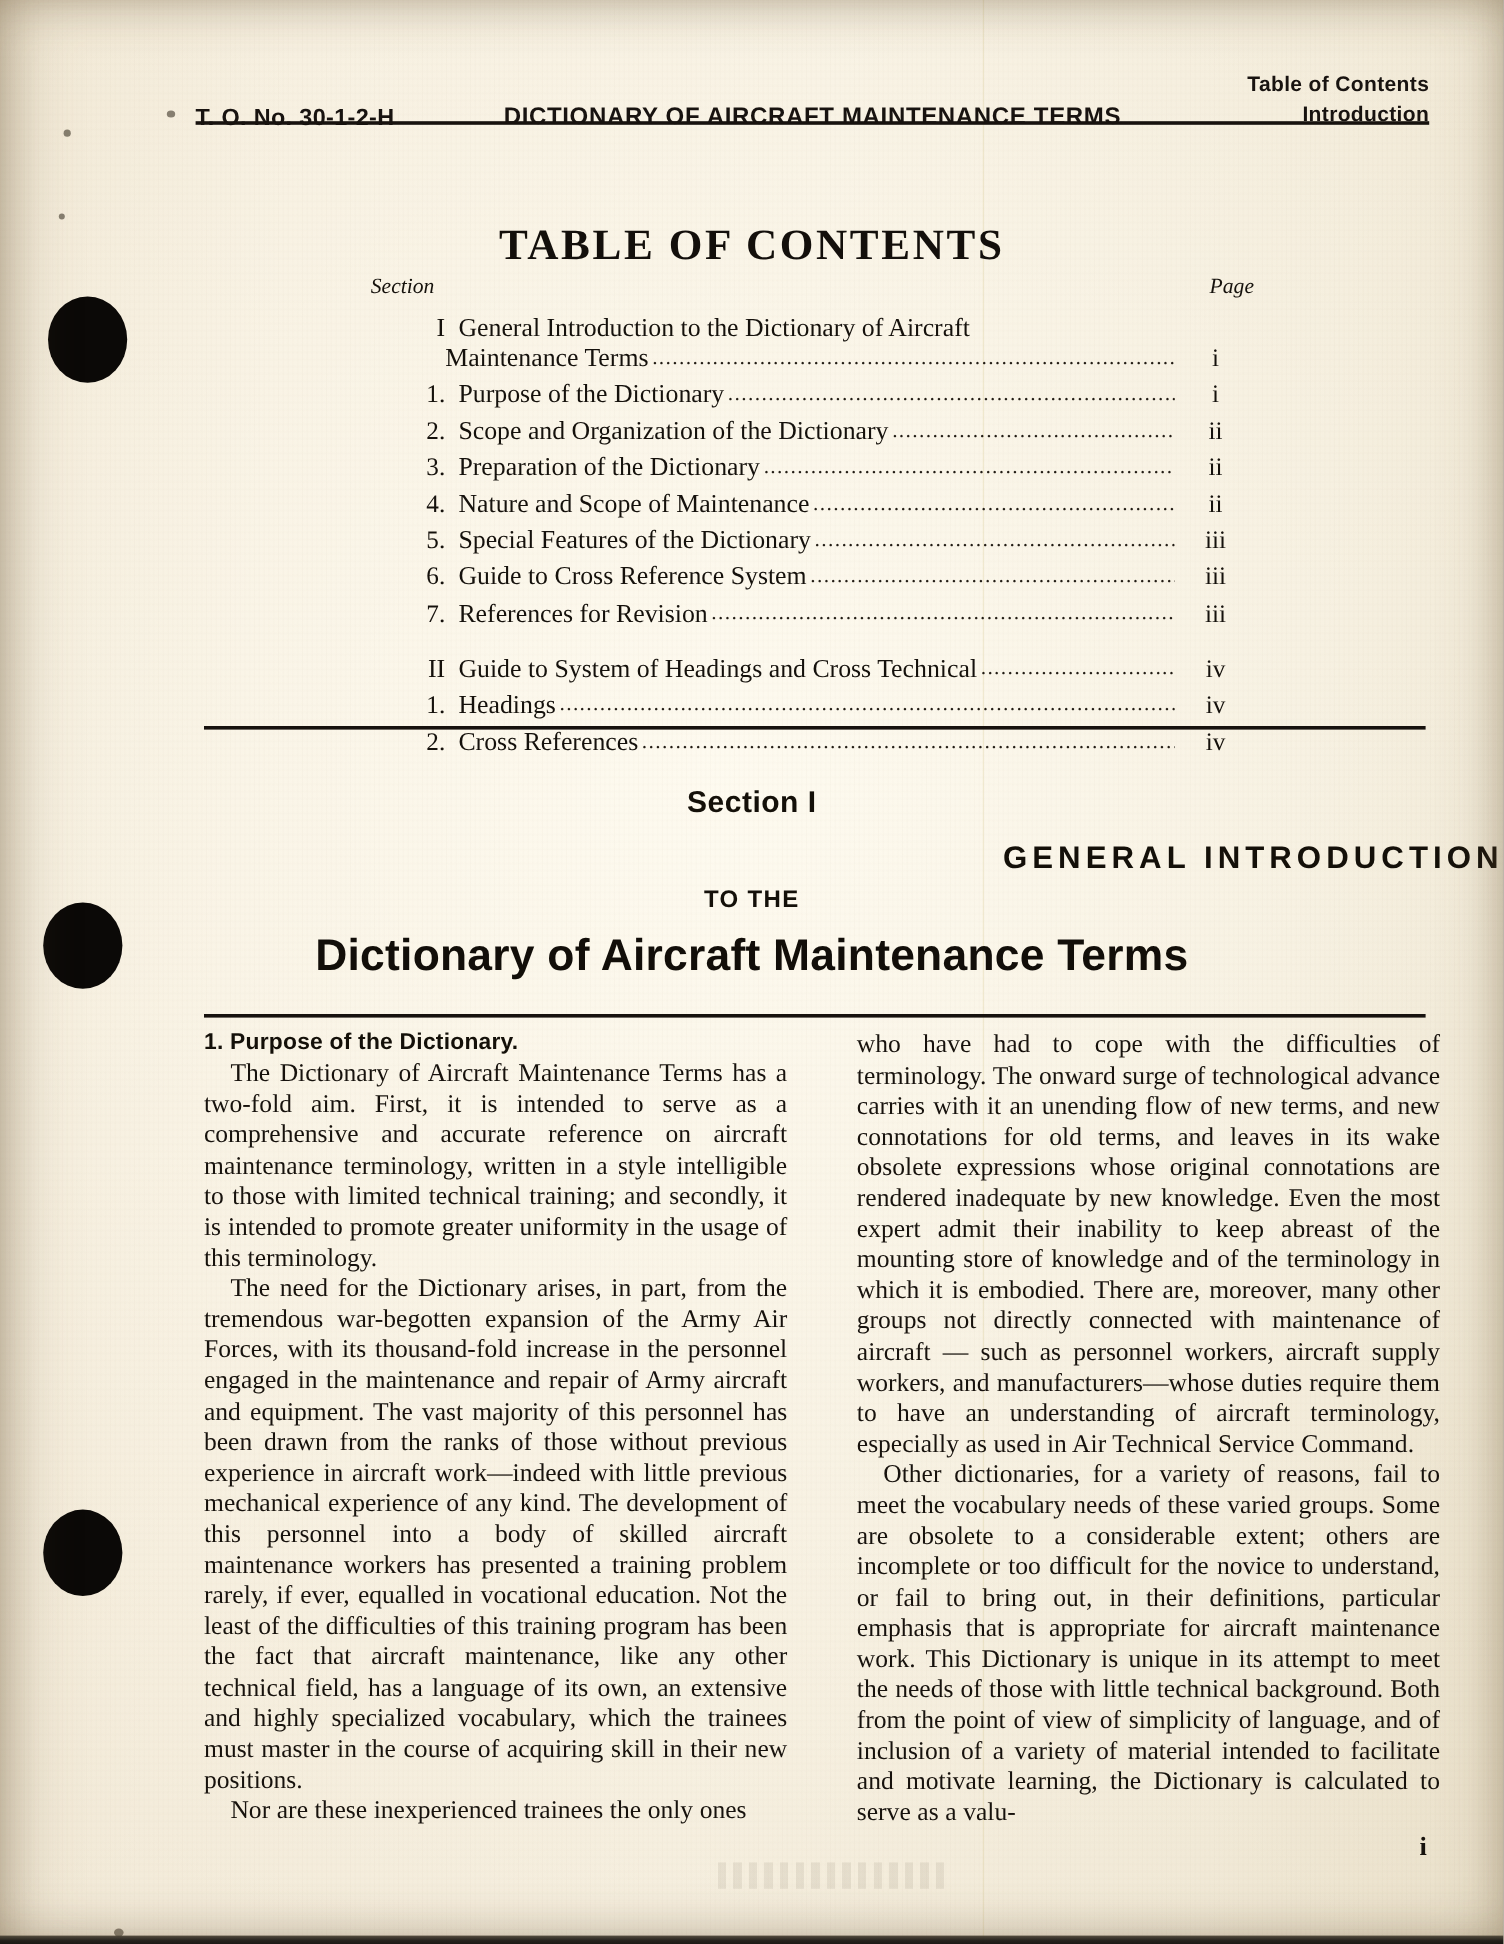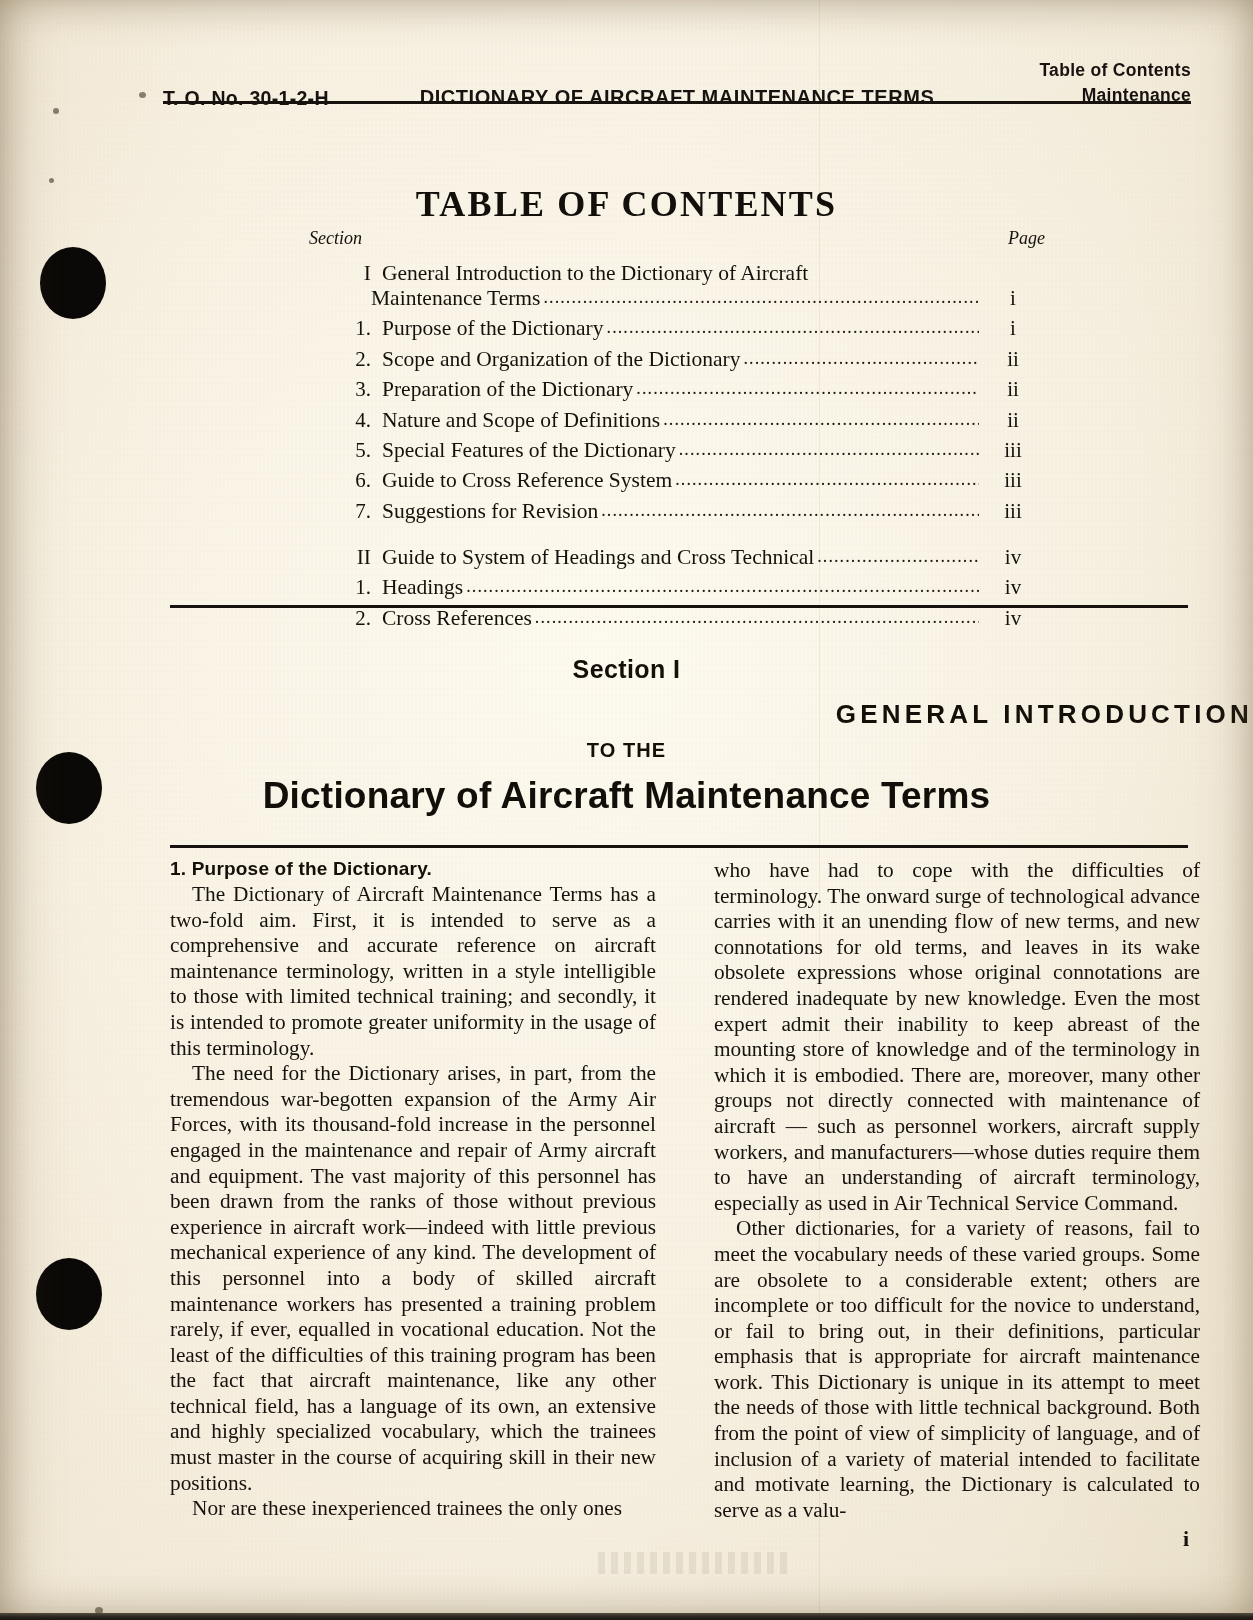--- a/index.html
+++ b/index.html
@@ -334,21 +334,21 @@
   <div id="speck-c"></div>
   <div id="speck-d"></div>
 
   <div id="content">
 
     <div id="runhead">
       <div class="runhead-line" id="runhead-to">T. O. No. 30-1-2-H</div>
       <div class="runhead-line" id="runhead-title">DICTIONARY OF AIRCRAFT MAINTENANCE TERMS</div>
       <div class="runhead-line" id="runhead-right">
         <span>Table of Contents</span>
-        <span>Maintenance</span>
+        <span>Introduction</span>
       </div>
     </div>
     <div id="runhead-rule"></div>
 
     <div id="toc-title">TABLE OF CONTENTS</div>
 
     <div id="toc">
       <div id="toc-headrow">
         <span id="toc-head-section">Section</span>
         <span id="toc-head-page">Page</span>
@@ -385,42 +385,42 @@
 
         <div class="toc-row">
           <span class="toc-num">3.</span>
           <span class="toc-label">Preparation of the Dictionary</span>
           <span class="toc-dots">................................................................................................................................................................................................</span>
           <span class="toc-page">ii</span>
         </div>
 
         <div class="toc-row">
           <span class="toc-num">4.</span>
-          <span class="toc-label">Nature and Scope of Definitions</span>
+          <span class="toc-label">Nature and Scope of Maintenance</span>
           <span class="toc-dots">................................................................................................................................................................................................</span>
           <span class="toc-page">ii</span>
         </div>
 
         <div class="toc-row">
           <span class="toc-num">5.</span>
           <span class="toc-label">Special Features of the Dictionary</span>
           <span class="toc-dots">................................................................................................................................................................................................</span>
           <span class="toc-page">iii</span>
         </div>
 
         <div class="toc-row">
           <span class="toc-num">6.</span>
           <span class="toc-label">Guide to Cross Reference System</span>
           <span class="toc-dots">................................................................................................................................................................................................</span>
           <span class="toc-page">iii</span>
         </div>
 
         <div class="toc-row">
           <span class="toc-num">7.</span>
-          <span class="toc-label">Suggestions for Revision</span>
+          <span class="toc-label">References for Revision</span>
           <span class="toc-dots">................................................................................................................................................................................................</span>
           <span class="toc-page">iii</span>
         </div>
       </div>
 
       <div class="toc-group" style="margin-top:24px;">
 
         <div class="toc-row">
           <span class="toc-num roman">II</span>
           <span class="toc-label">Guide to System of Headings and Cross Technical</span>

